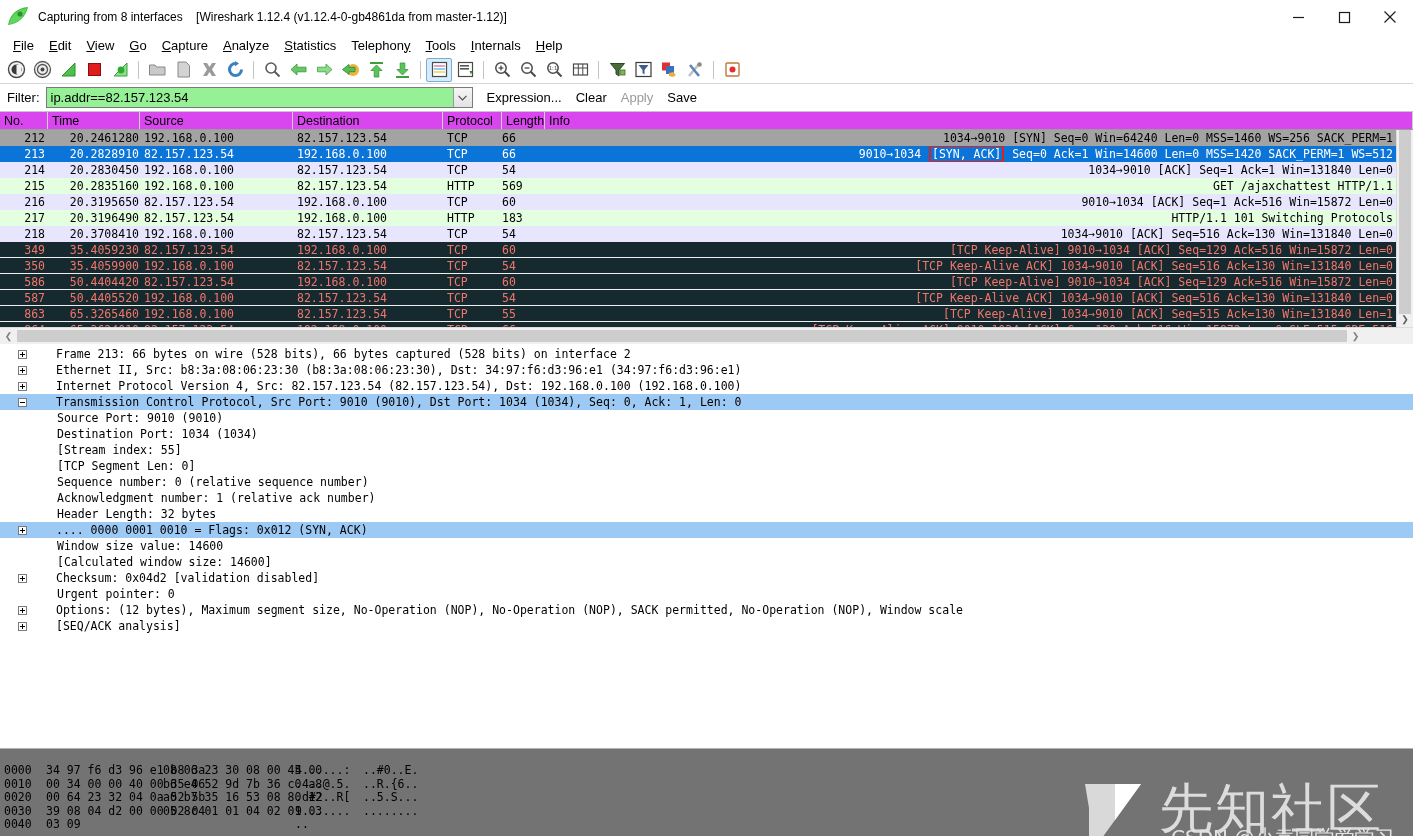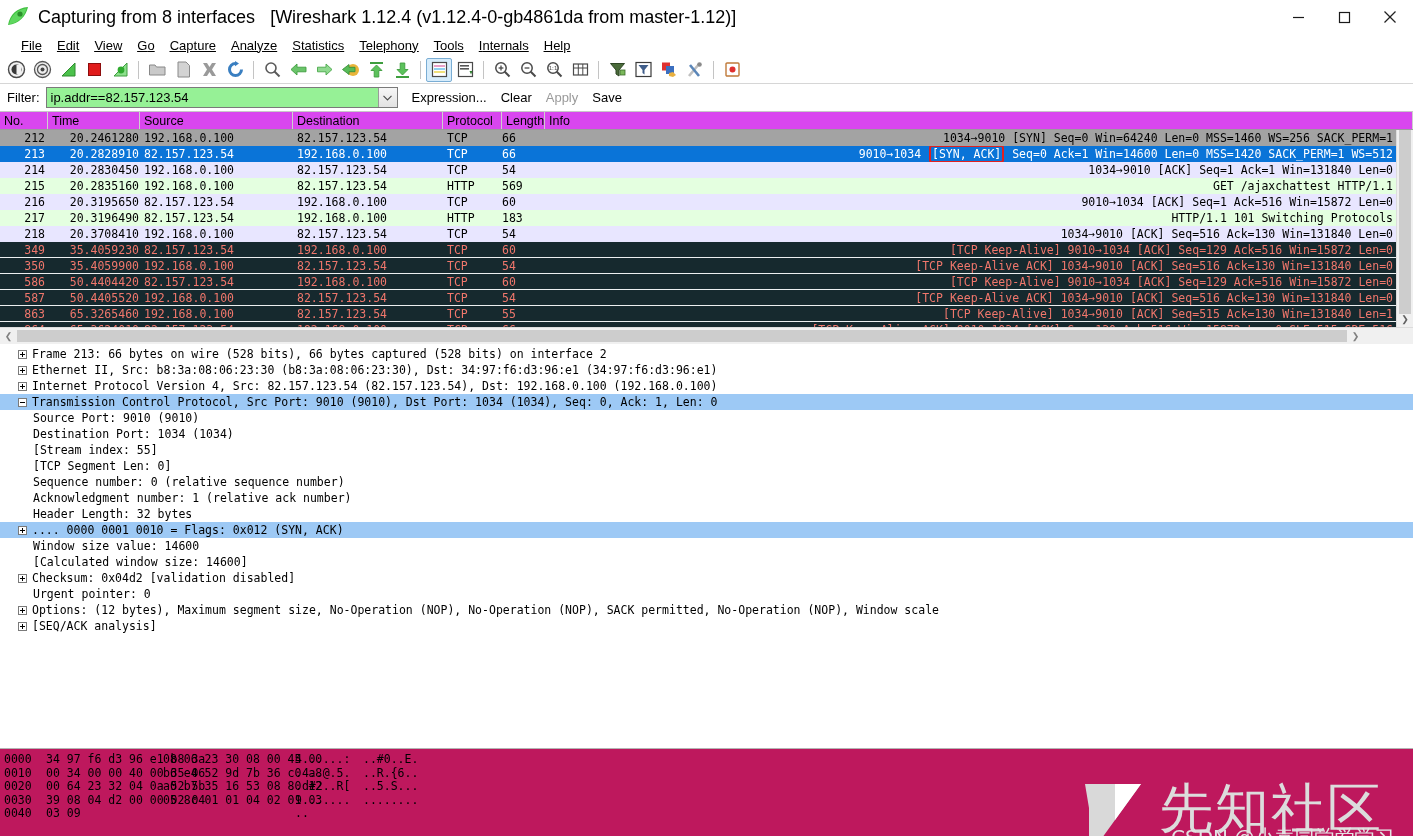--- a/index.html
+++ b/index.html
@@ -19,39 +19,39 @@
 
   
   .titlebar {
     height: 34px; min-height: 34px;
     display: flex; align-items: center;
     background: #ffffff;
     padding-left: 6px;
   }
   .ws-logo { width: 26px; height: 22px; margin-right: 6px; flex: 0 0 auto; }
   .title-text {
-    font-size: 18px; color: #000;
+    font-size: 12px; color: #000;
     white-space: nowrap;
     font-family: "Liberation Sans", sans-serif;
   }
   .title-text .vers { margin-left: 10px; }
   .win-controls { margin-left: auto; display: flex; height: 34px; }
   .win-btn {
     width: 46px; height: 34px;
     display: flex; align-items: center; justify-content: center;
     color: #222;
   }
 
   
   .menubar {
     height: 22px; min-height: 22px;
     display: flex; align-items: center;
     background: #ffffff;
-    padding-left: 14px;
-    font-size: 13px; color: #000; text-decoration: underline;
+    padding-left: 6px;
+    font-size: 13px; color: #000;
   }
   .menu-item {
     padding: 2px 8px 2px 7px;
     white-space: nowrap;
     font-family: "Liberation Sans", sans-serif;
   }
   .menu-item u { text-decoration: underline; }
 
   
   .toolbar {
@@ -77,21 +77,21 @@
   .filterbar {
     height: 28px; min-height: 28px;
     display: flex; align-items: center;
     background: #ffffff;
     padding-left: 7px;
     border-bottom: 1px solid #c8c8c8;
   }
   .filter-label { font-size: 13px; color: #000; margin-right: 6px; }
   .filter-box {
     display: flex; align-items: stretch;
-    width: 352px; height: 21px;
+    width: 427px; height: 21px;
     border: 1px solid #7a7a7a;
     background: #96f196;
   }
   .filter-input {
     flex: 1; border: 0; outline: 0; background: transparent;
     font-size: 13px; color: #000;
     padding: 0 4px;
     font-family: "Liberation Sans", sans-serif;
   }
   .filter-drop {
@@ -181,20 +181,21 @@
     overflow: hidden;
     padding-top: 2px;
     position: relative;
   }
   .dline {
     display: flex; align-items: center;
     height: 16px; line-height: 16px;
     font-family: "DejaVu Sans Mono", monospace;
     font-size: 11.5px; color: #000;
     white-space: nowrap;
+    gap: 24px;
   }
   .dline.hl { background: #9dc9f5; }
   .expander {
     width: 9px; height: 9px; margin: 0 5px 0 18px;
     border: 1px solid #7a7a7a; background: #fff;
     position: relative; flex: 0 0 auto;
   }
   .expander::before {
     content: ""; position: absolute; left: 1px; right: 1px; top: 3px;
     height: 1px; background: #000;
@@ -203,23 +204,23 @@
     content: ""; position: absolute; top: 1px; bottom: 1px; left: 3px;
     width: 1px; background: #000;
   }
   .dline .ind { flex: 0 0 auto; }
   .ind-child { width: 33px; }
 
   
   .hexpane {
     height: 88px; min-height: 88px;
     border-top: 1px solid #b4b4b4;
-    background: #be185d;
+    background: #737373;
     position: relative;
-    padding-top: 4px;
+    padding-top: 15px;
   }
   .hexline {
     display: flex;
     font-family: "DejaVu Sans Mono", monospace;
     font-size: 11.5px; line-height: 13.5px; color: #000;
     white-space: pre;
   }
   .hx-off { width: 46px; padding-left: 4px; }
   .hx-b1  { width: 117px; }
   .hx-b2  { width: 132px; }

